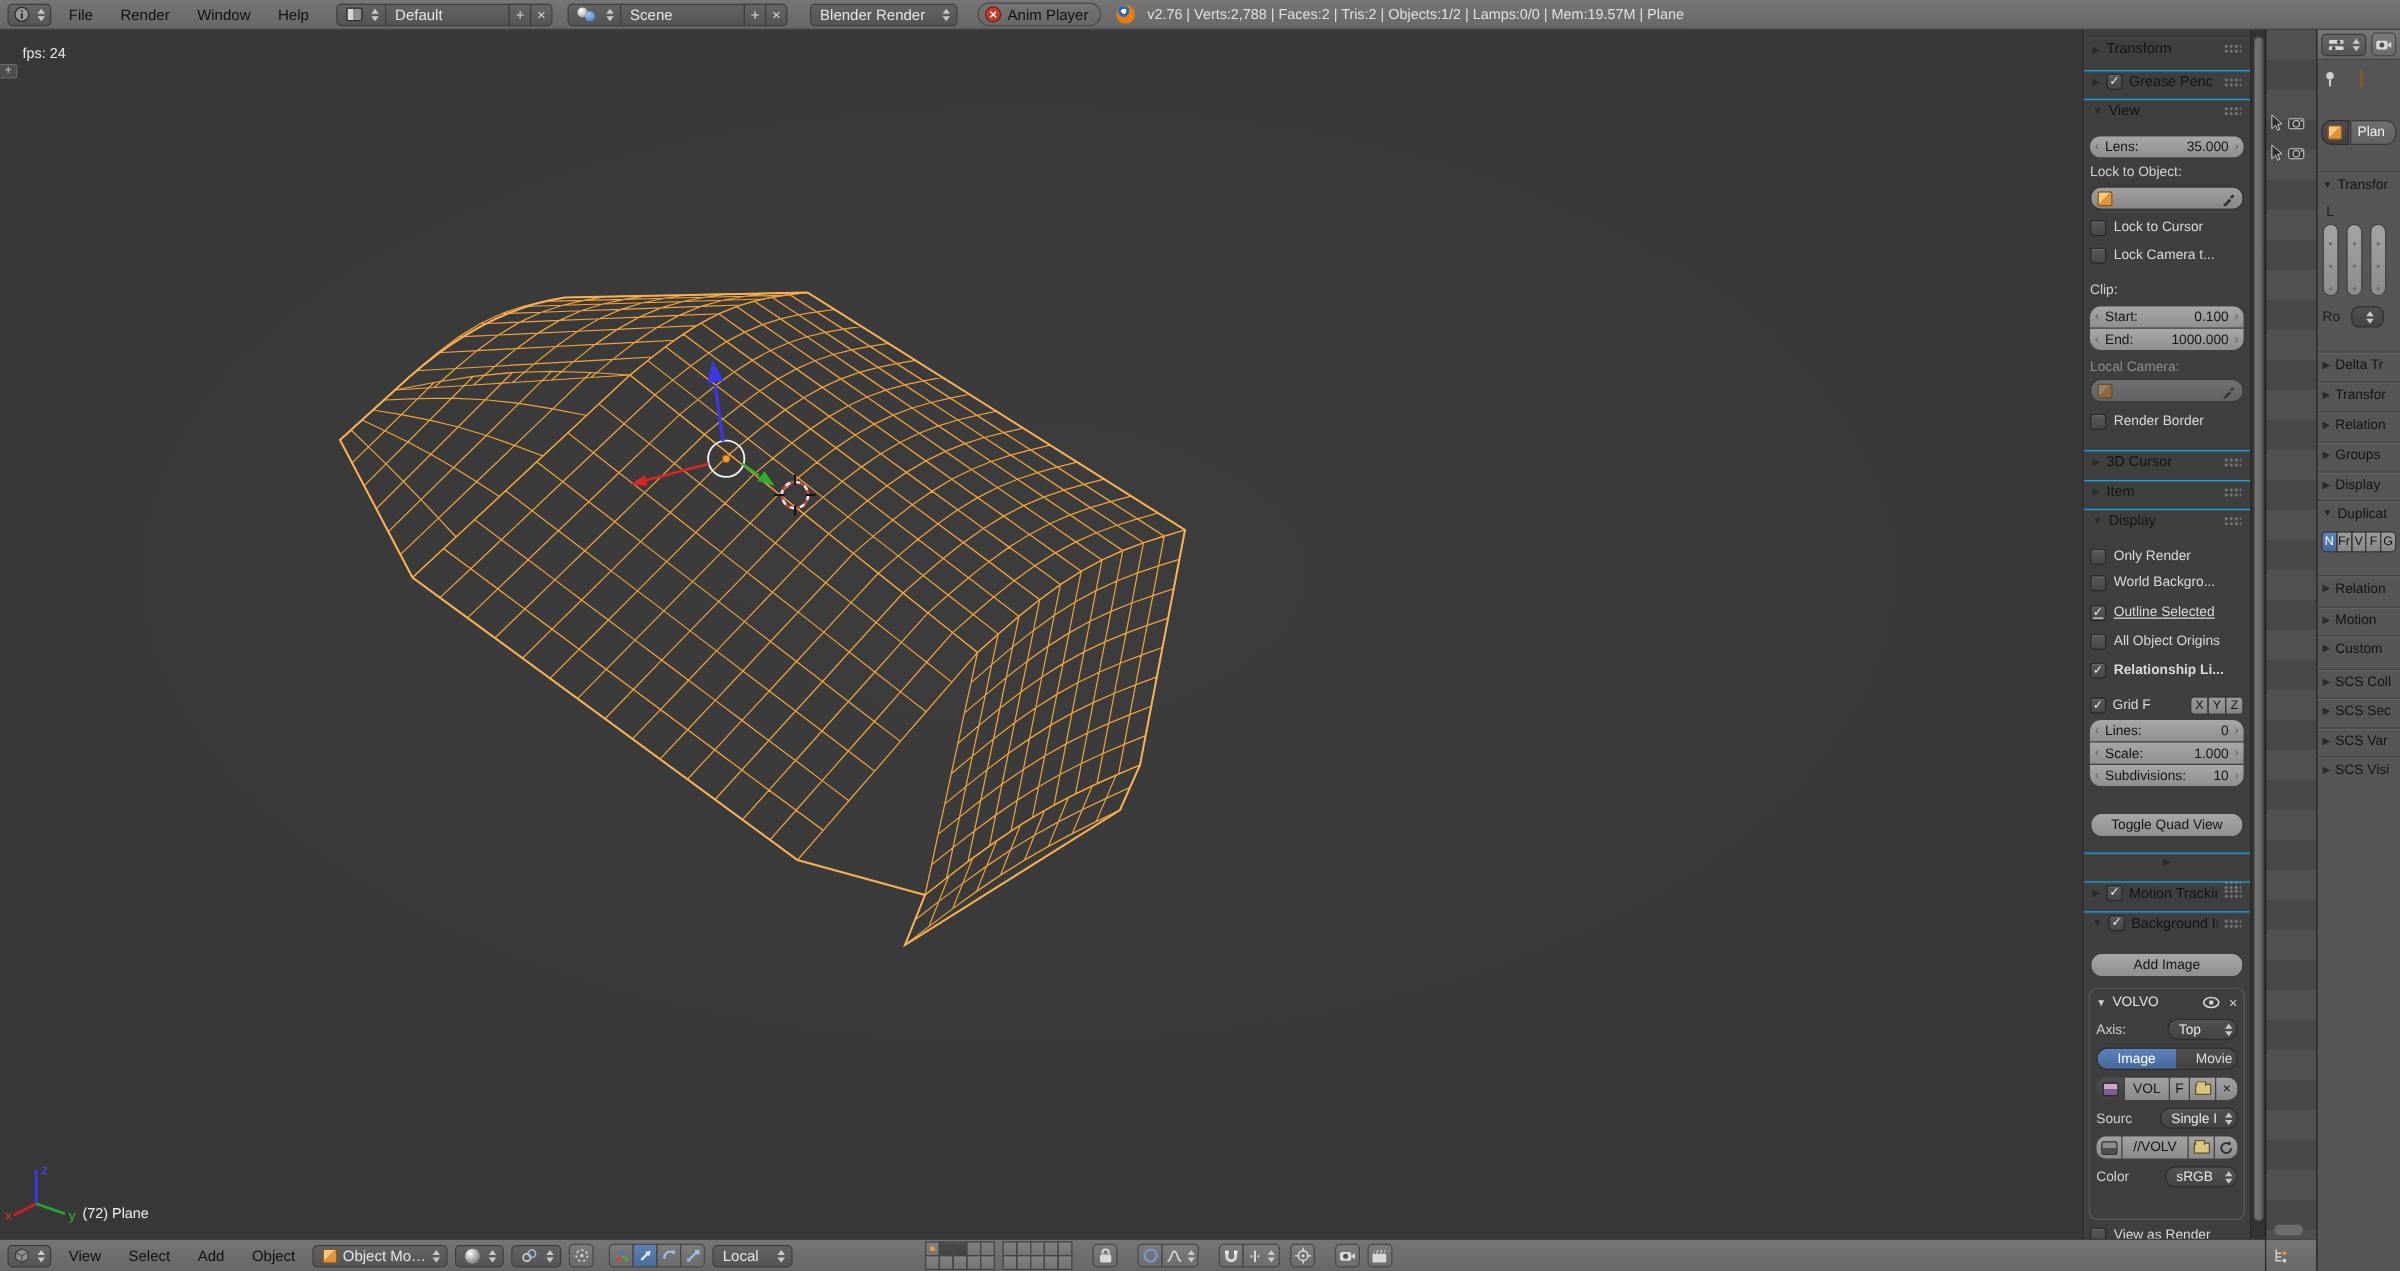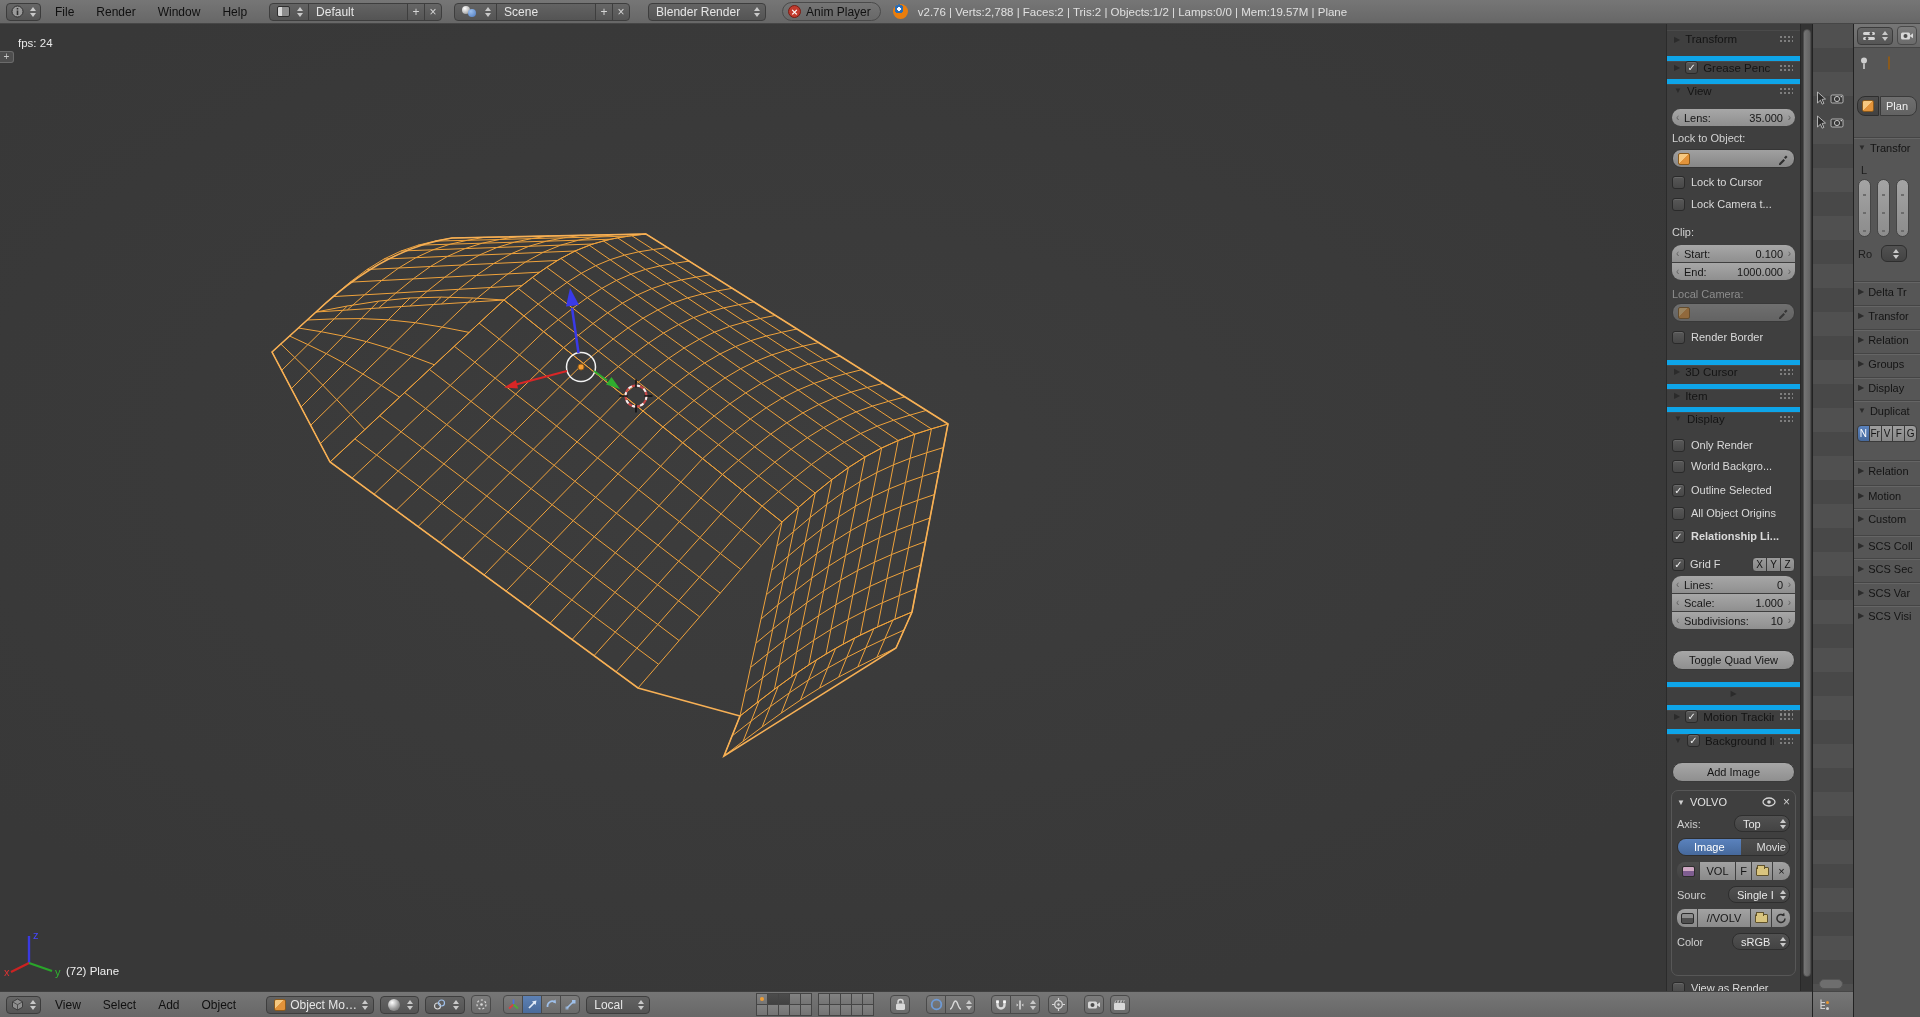--- a/index.html
+++ b/index.html
@@ -69,21 +69,21 @@
   border:1px solid #6b6b6b;border-left:none;border-radius:0 3px 3px 0;color:#c9c9c9;
   font-size:10px;line-height:10px;text-align:center}
 #plustab::after{content:"+"}
 #objlabel{position:absolute;left:66px;top:941px;color:#efefef;font-size:11.5px}
 #miniaxis{position:absolute;left:2px;top:903px}
 
 #npanel{position:absolute;top:0;bottom:0;right:12px;width:134px;background:#3f3f3f;
   border-left:1px solid #2b2b2b;overflow:hidden}
 .np-row{position:absolute;left:5px;right:5px}
 .np-h{left:0;right:0;display:flex;align-items:center;gap:5px;padding:2px 7px;height:18px;
-  border-top:5px solid #0ea5e9;box-shadow:inset 0 1px 0 rgba(255,255,255,.06);color:#141414}
+  border-top:1px solid #0ea5e9;box-shadow:inset 0 1px 0 rgba(255,255,255,.06);color:#141414}
 .np-h:first-child{border-top:none}
 .tri{font-size:8px;color:#2b2b2b;flex:0 0 auto}
 .np-h .lbl{font-size:11.5px;white-space:nowrap;overflow:hidden}
 .chk{width:13px;height:13px;border-radius:3px;background:linear-gradient(#585858,#474747);
   border:1px solid #2a2a2a;box-shadow:inset 0 1px 0 rgba(255,255,255,.1);flex:0 0 auto;
   color:#f0f0f0;font-size:10px;line-height:11px;text-align:center}
 .chk.on::after{content:"✓"}
 .np-check{display:flex;gap:6px;height:16px;color:#dadada;white-space:nowrap;overflow:hidden}
 .np-label{height:14px;color:#d2d2d2;white-space:nowrap}
 .np-label.dim{color:#8d8d8d}
@@ -353,21 +353,21 @@
               <span class="grip"></span>
             </div>
             <div class="np-row np-check" style="top: 415px;">
               <span class="chk"></span>
               <span>Only Render</span>
             </div>
             <div class="np-row np-check" style="top: 436px;">
               <span class="chk"></span>
               <span>World Backgro...</span>
             </div>
-            <div class="np-row np-check" style="top: 460px;">
+            <div class="np-row np-check" style="top: 460px; text-decoration: underline;">
               <span class="chk on"></span>
               <span>Outline Selected</span>
             </div>
             <div class="np-row np-check" style="top: 483px;">
               <span class="chk"></span>
               <span>All Object Origins</span>
             </div>
             <div class="np-row np-check" style="top: 506px; font-weight: bold;">
               <span class="chk on"></span>
               <span>Relationship Li...</span>
@@ -497,21 +497,21 @@
                 <path d="M6.5 1l5 2.8v5.4L6.5 12l-5-2.8V3.8z" fill="#8f8f8f" stroke="#3d3d3d"></path>
                 <path d="M6.5 12V6.7M1.5 3.8l5 2.9 5-2.9" fill="none" stroke="#3d3d3d" stroke-width="0.8"></path>
               </svg>
             </span>
           <span class="updn"></span>
         </span>
         <span class="menu">View</span>
         <span class="menu">Select</span>
         <span class="menu">Add</span>
         <span class="menu">Object</span>
-        <span class="dd" style="width:108px;margin-left:16px">
+        <span class="dd" style="width:108px;margin-left:0">
           <span class="ic-cube"></span>
           <span class="ddtext">Object Mode</span>
           <span class="updn" style="margin-left:auto"></span>
         </span>
         <span class="dd">
           <span class="ic-ball"></span>
           <span class="updn"></span>
         </span>
         <span class="dd">
           <span style="display: inline-flex; align-items: center;">

